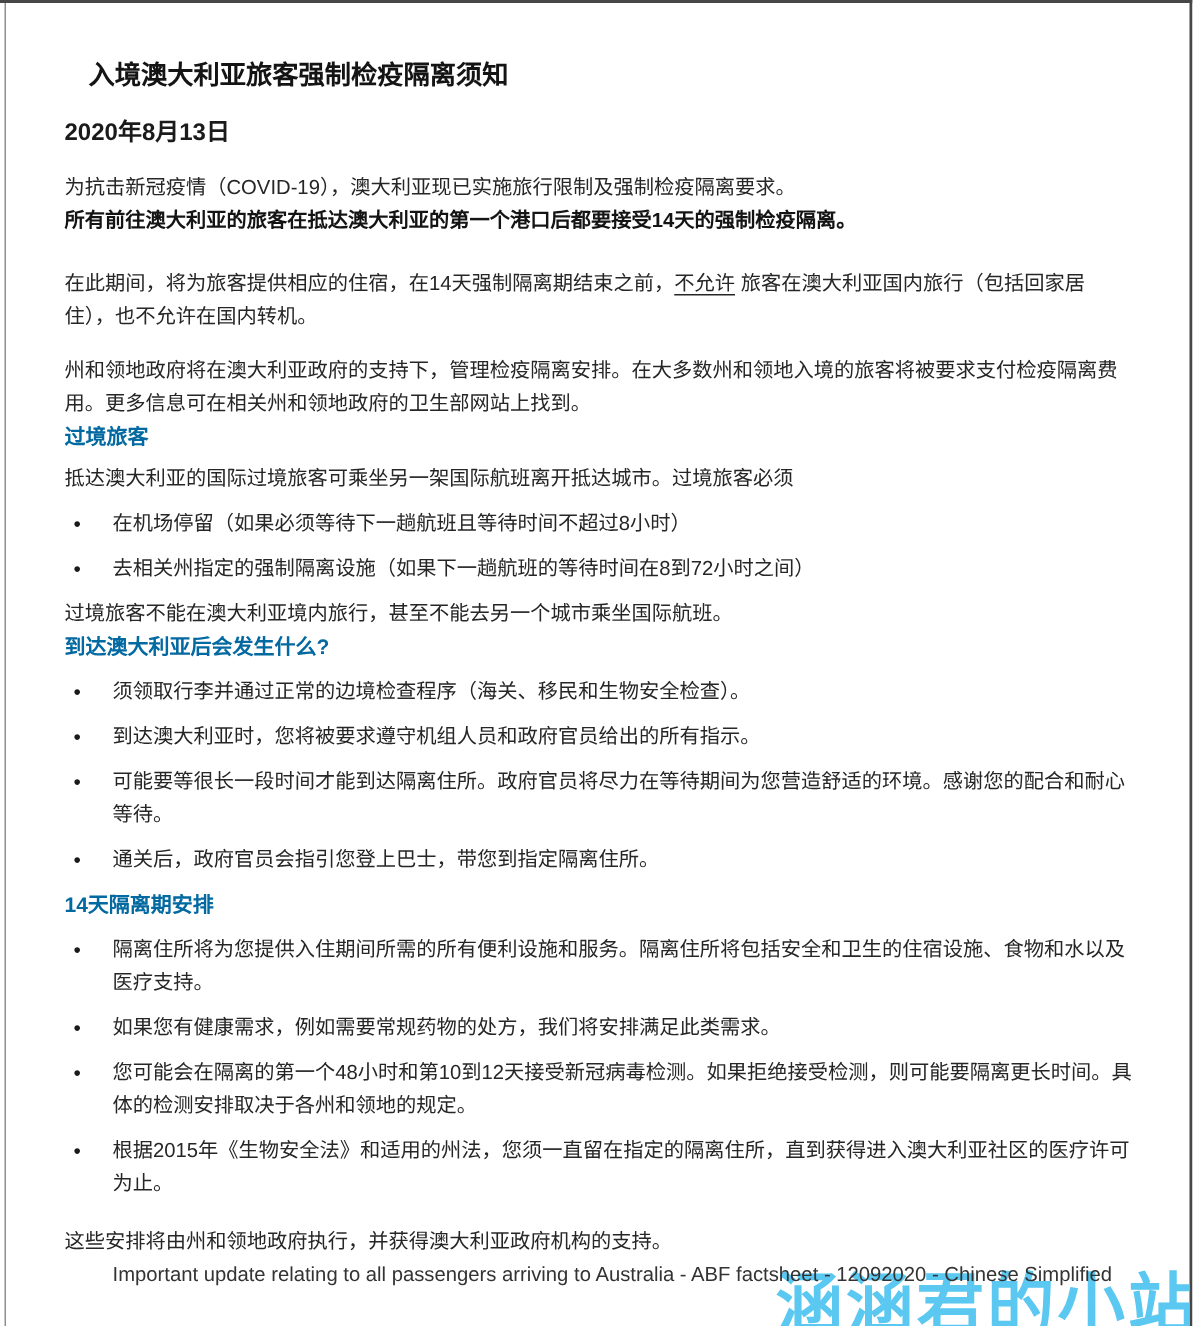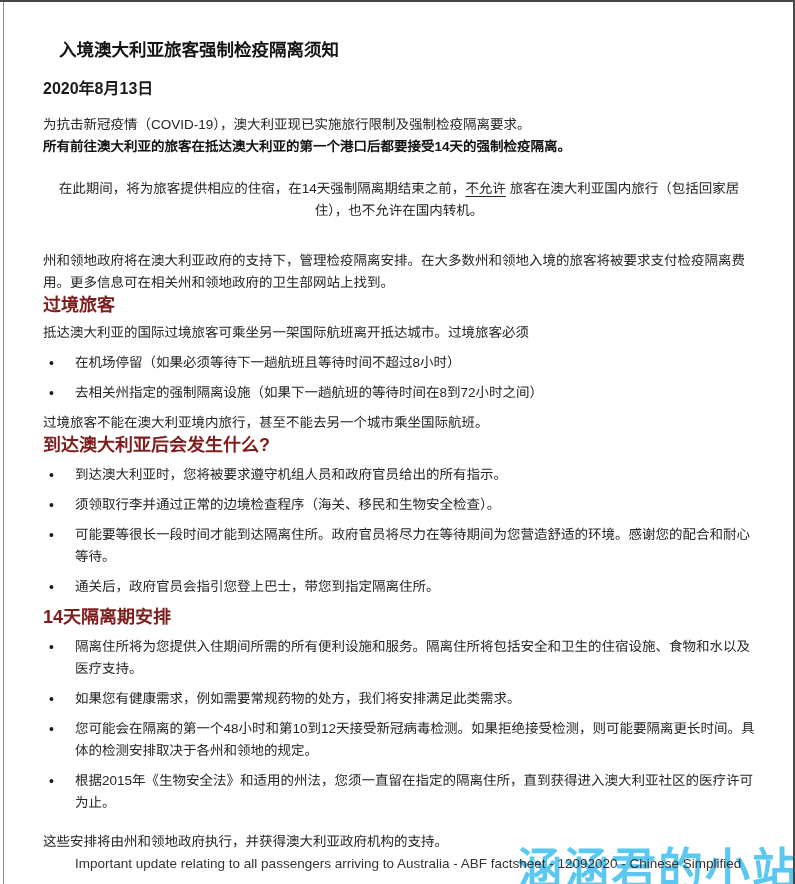--- a/index.html
+++ b/index.html
@@ -37,29 +37,29 @@
   }
   .doc-date {
     margin-top: 10px;
     font-size: 16px;
     font-weight: bold;
     color: #1a1a1a;
   }
   p { margin: 0; }
   .p-intro    { margin-top: 14px; }
   .p-bold     { font-weight: bold; color: #141414; }
-  .p-period   { margin-top: 20px; text-align: center; }
-  .p-states   { margin-top: 28px; }
+  .p-period   { margin-top: 20px; }
+  .p-states   { margin-top: 14px; }
   .underlined { text-decoration: underline; text-underline-offset: 3px; }
   h2.section {
     margin: 0;
-    font-size: 18px;
+    font-size: 14px;
     line-height: 22px;
     font-weight: bold;
-    color: #7f1d1d;
+    color: #0369a1;
   }
   .h-transit    { margin-top: 20px; }
   .p-transit    { margin-top: 6px; }
   .h-arrival    { margin-top: 23px; }
   .h-quarantine { margin-top: 15px; }
   ul.bullets {
     list-style: none;
     margin: 8px 0 0 0;
     padding: 0;
   }
@@ -125,22 +125,22 @@
     <ul class="bullets">
       <li>在机场停留（如果必须等待下一趟航班且等待时间不超过8小时）</li>
       <li>去相关州指定的强制隔离设施（如果下一趟航班的等待时间在8到72小时之间）</li>
     </ul>
 
     <p class="p-transit-note">过境旅客不能在澳大利亚境内旅行，甚至不能去另一个城市乘坐国际航班。</p>
 
     <h2 class="section h-arrival">到达澳大利亚后会发生什么?</h2>
 
     <ul class="bullets">
+      <li>须领取行李并通过正常的边境检查程序（海关、移民和生物安全检查）。</li>
       <li>到达澳大利亚时，您将被要求遵守机组人员和政府官员给出的所有指示。</li>
-      <li>须领取行李并通过正常的边境检查程序（海关、移民和生物安全检查）。</li>
       <li>可能要等很长一段时间才能到达隔离住所。政府官员将尽力在等待期间为您营造舒适的环境。感谢您的配合和耐心等待。</li>
       <li>通关后，政府官员会指引您登上巴士，带您到指定隔离住所。</li>
     </ul>
 
     <h2 class="section h-quarantine">14天隔离期安排</h2>
 
     <ul class="bullets">
       <li>隔离住所将为您提供入住期间所需的所有便利设施和服务。隔离住所将包括安全和卫生的住宿设施、食物和水以及医疗支持。</li>
       <li>如果您有健康需求，例如需要常规药物的处方，我们将安排满足此类需求。</li>
       <li>您可能会在隔离的第一个48小时和第10到12天接受新冠病毒检测。如果拒绝接受检测，则可能要隔离更长时间。具体的检测安排取决于各州和领地的规定。</li>

